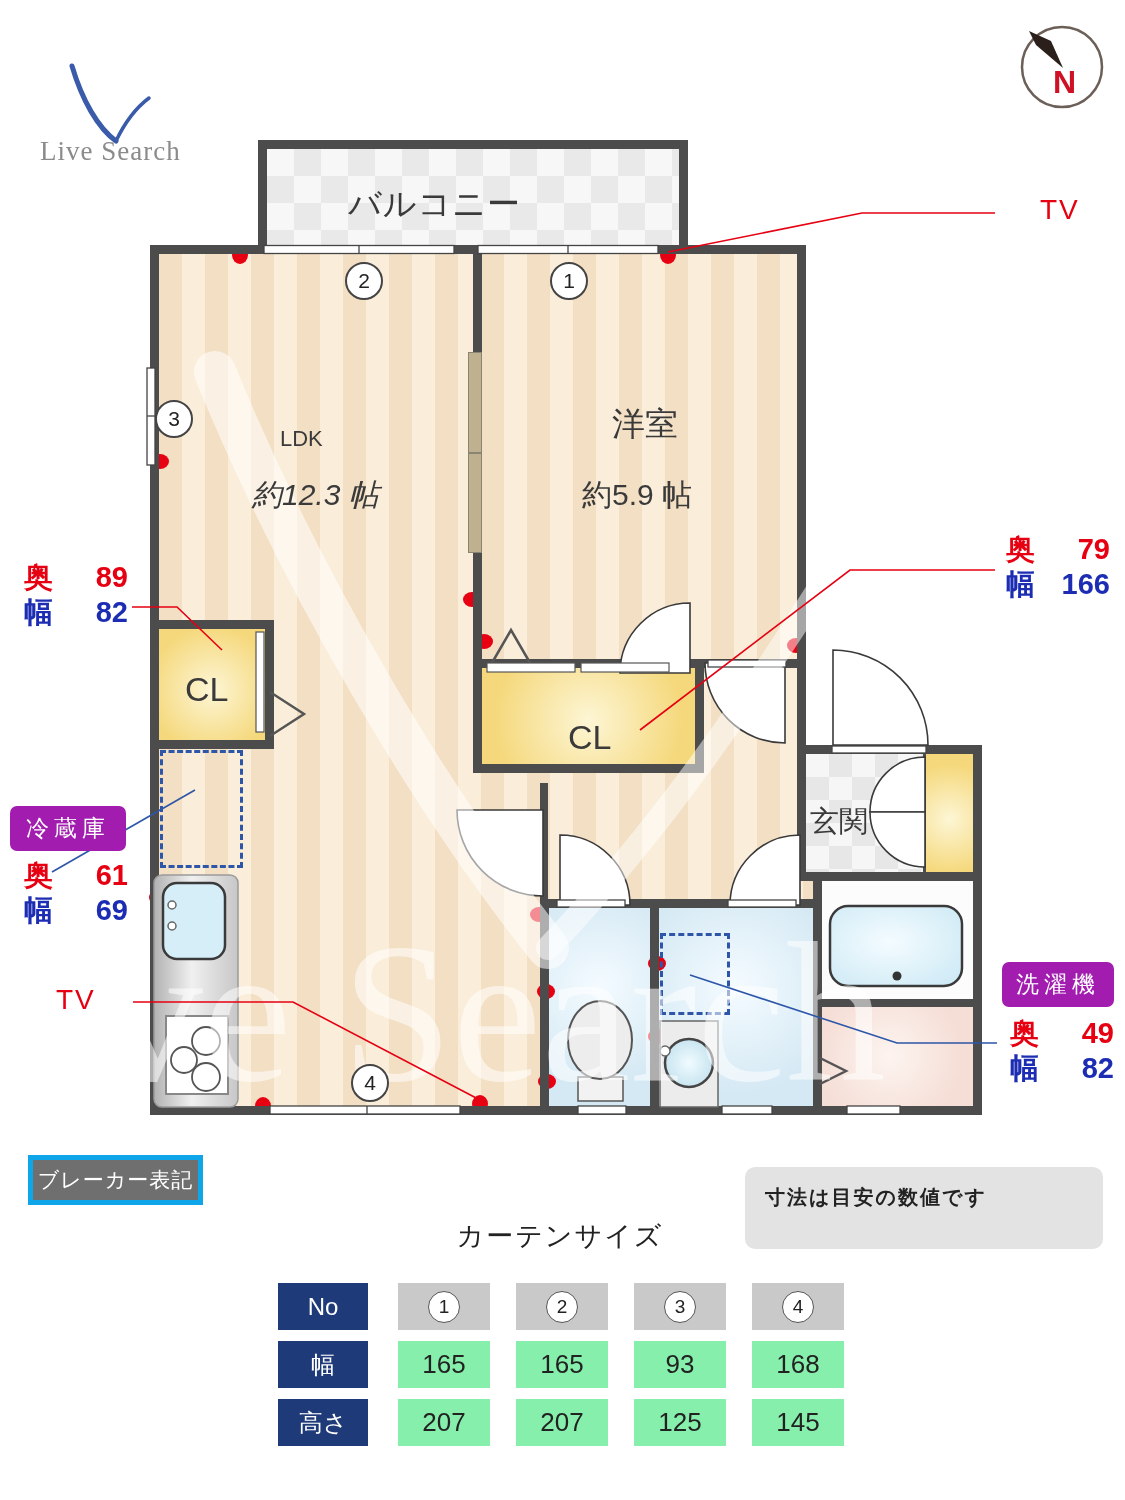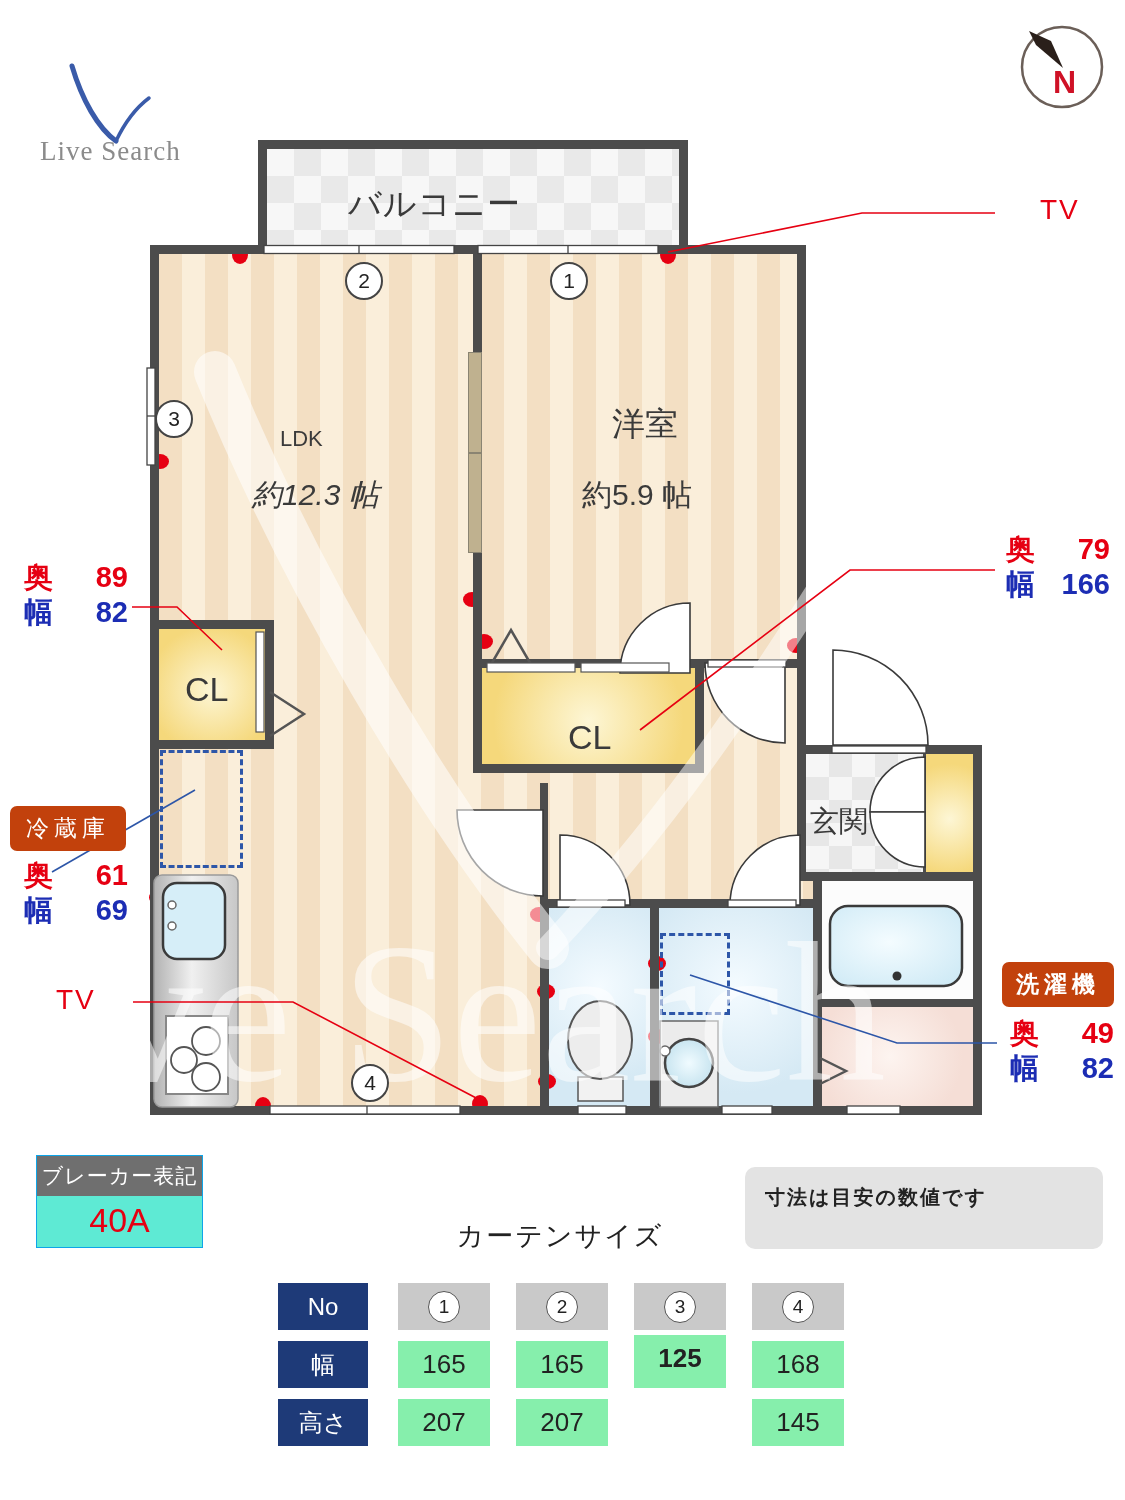--- a/index.html
+++ b/index.html
@@ -23,29 +23,29 @@
   .cnum{position:absolute;width:34px;height:34px;border:2px solid #444;border-radius:50%;
         background:#fff;display:flex;align-items:center;justify-content:center;
         font-size:21px;color:#222;z-index:9;}
   
   .rlabel{position:absolute;color:#3a3a3a;z-index:9;white-space:nowrap;}
   
   .dims{position:absolute;z-index:10;font-weight:600;font-size:29px;width:104px;}
   .dims .row{display:flex;justify-content:space-between;line-height:35px;}
   .red-t{color:#e60012;}
   .blue-t{color:#1c2db4;}
-  .badge{position:absolute;background:#c2410c;color:#fff;border-radius:7px;z-index:10;
+  .badge{position:absolute;background:#a21caf;color:#fff;border-radius:7px;z-index:10;
          display:flex;align-items:center;justify-content:center;font-size:23px;letter-spacing:5px;}
   .tv{position:absolute;color:#e60012;font-size:28px;letter-spacing:2px;z-index:10;font-weight:500;}
   .dashedbox{position:absolute;border:3px dashed #2d56a8;z-index:6;}
   
   #wm-text{position:absolute;left:-75px;top:898px;font-family:"Liberation Serif",serif;
            font-size:200px;color:rgba(255,255,255,0.55);z-index:7;white-space:nowrap;pointer-events:none;}
   
-  #breaker{position:absolute;left:28px;top:1155px;width:165px;border:1px solid #0ea5e9;z-index:10;background:#5eead4;margin-left:8px;}
+  #breaker{position:absolute;left:28px;top:1155px;width:165px;border:5px solid #0ea5e9;z-index:10;background:#000000;}
   #breaker .hd{background:#6f6f6f;color:#fff;font-size:21px;letter-spacing:1px;
                text-align:center;padding:6px 0;}
   #breaker .val{color:#e60012;font-size:34px;text-align:center;padding:5px 0 7px;}
   
   #notice{position:absolute;left:745px;top:1167px;width:358px;height:82px;background:#e3e3e3;
           border-radius:10px;z-index:10;font-size:20px;font-weight:700;letter-spacing:2px;
           color:#222;padding:14px 0 0 20px;box-sizing:border-box;line-height:32px;}
   .dome{display:inline-block;width:15px;height:9px;background:#e60012;border-radius:8px 8px 0 0;margin:0 4px;}
   
   #ct-title{position:absolute;left:400px;top:1218px;width:320px;text-align:center;
@@ -303,35 +303,34 @@
   <div class="dims" style="left:24px;top:858px;">
     <div class="row red-t">
         <span>奥</span>
         <span>61</span>
       </div>
     <div class="row blue-t">
         <span>幅</span>
         <span>69</span>
       </div>
   </div>
-  <div class="badge" style="left:1002px;top:962px;width:112px;height:45px;font-weight:bold;">洗濯機</div>
+  <div class="badge" style="left:1002px;top:962px;width:112px;height:45px;">洗濯機</div>
   <div class="dims" style="left:1010px;top:1016px;">
     <div class="row red-t">
         <span>奥</span>
         <span>49</span>
       </div>
     <div class="row blue-t">
         <span>幅</span>
         <span>82</span>
       </div>
   </div>
 
   <div id="breaker">
     <div class="hd">ブレーカー表記</div>
-    <div class="val">40A</div>
   </div>
 
   <div id="notice">
     <div>寸法は目安の数値です</div>
   </div>
 
   <div id="ct-title">カーテンサイズ</div>
   <div class="ct-hcell" style="left:278px;top:1283px;">No</div>
   <div class="ct-hcell" style="left:278px;top:1341px;">幅</div>
   <div class="ct-hcell" style="left:278px;top:1399px;font-family:Liberation Serif, serif;">高さ</div>
@@ -349,17 +348,17 @@
       <span class="mini">4</span>
     </div>
 
   <div class="ct-cell" style="left:398px;top:1341px;">165</div>
   <div class="ct-cell" style="left:516px;top:1341px;">165</div>
   <div class="ct-cell" style="left:634px;top:1341px;">93</div>
   <div class="ct-cell" style="left:752px;top:1341px;">168</div>
 
   <div class="ct-cell" style="left:398px;top:1399px;">207</div>
   <div class="ct-cell" style="left:516px;top:1399px;">207</div>
-  <div class="ct-cell" style="left:634px;top:1335px;font-weight:bold;">125</div>
+  <div class="ct-cell" style="left:634px;top:1399px;">125</div>
   <div class="ct-cell" style="left:752px;top:1399px;">145</div>
 
 
 </div>
 
 </body></html>

